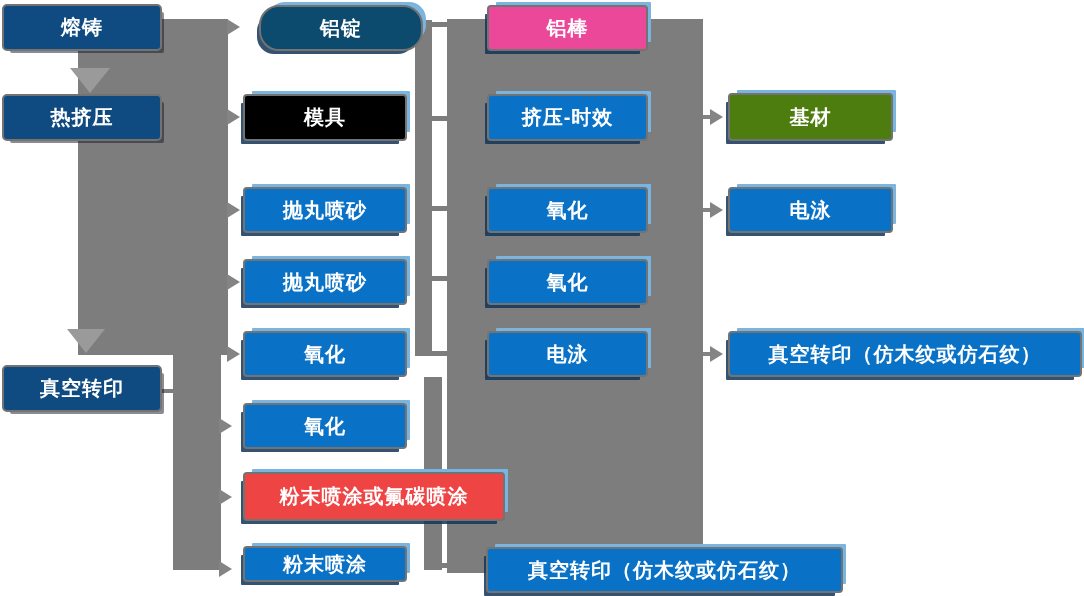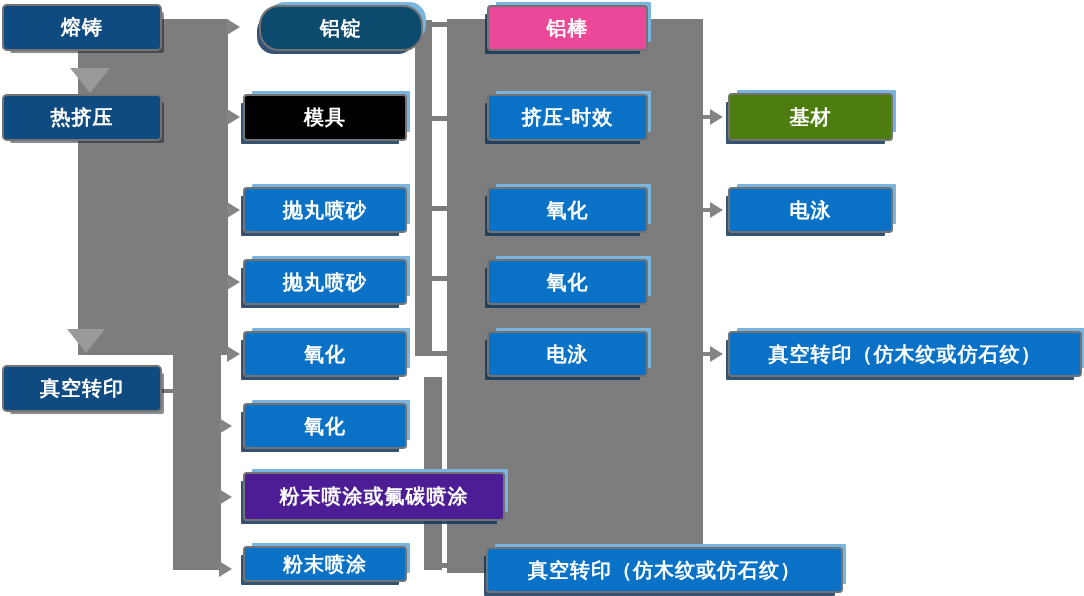--- a/index.html
+++ b/index.html
@@ -94,21 +94,21 @@
       </div>
       <div class="node bright" style="left: 243px; top: 259px; width: 164px; height: 46px; background: rgb(10, 114, 198); color: rgb(255, 255, 255);">
         <span>抛丸喷砂</span>
       </div>
       <div class="node bright" style="left: 243px; top: 331px; width: 164px; height: 46px; background: rgb(10, 114, 198); color: rgb(255, 255, 255);">
         <span>氧化</span>
       </div>
       <div class="node bright" style="left: 243px; top: 403px; width: 164px; height: 46px; background: rgb(10, 114, 198); color: rgb(255, 255, 255);">
         <span>氧化</span>
       </div>
-      <div class="node bright" style="left: 243px; top: 472px; width: 262px; height: 49px; background: #4c1d95; color: rgb(255, 255, 255);">
+      <div class="node bright" style="left: 243px; top: 472px; width: 262px; height: 49px; background: #ef4444; color: rgb(255, 255, 255);">
         <span>粉末喷涂或氟碳喷涂</span>
       </div>
       <div class="node bright" style="left: 243px; top: 546px; width: 164px; height: 36px; background: rgb(10, 114, 198); color: rgb(255, 255, 255);">
         <span>粉末喷涂</span>
       </div>
       <div class="node bright" style="left: 487px; top: 5px; width: 161px; height: 46px; background: #ec4899; color: rgb(255, 255, 255);">
         <span>铝棒</span>
       </div>
       <div class="node bright" style="left: 487px; top: 94px; width: 161px; height: 47px; background: rgb(10, 114, 198); color: rgb(255, 255, 255); text-align: right;">
         <span>挤压-时效</span>

